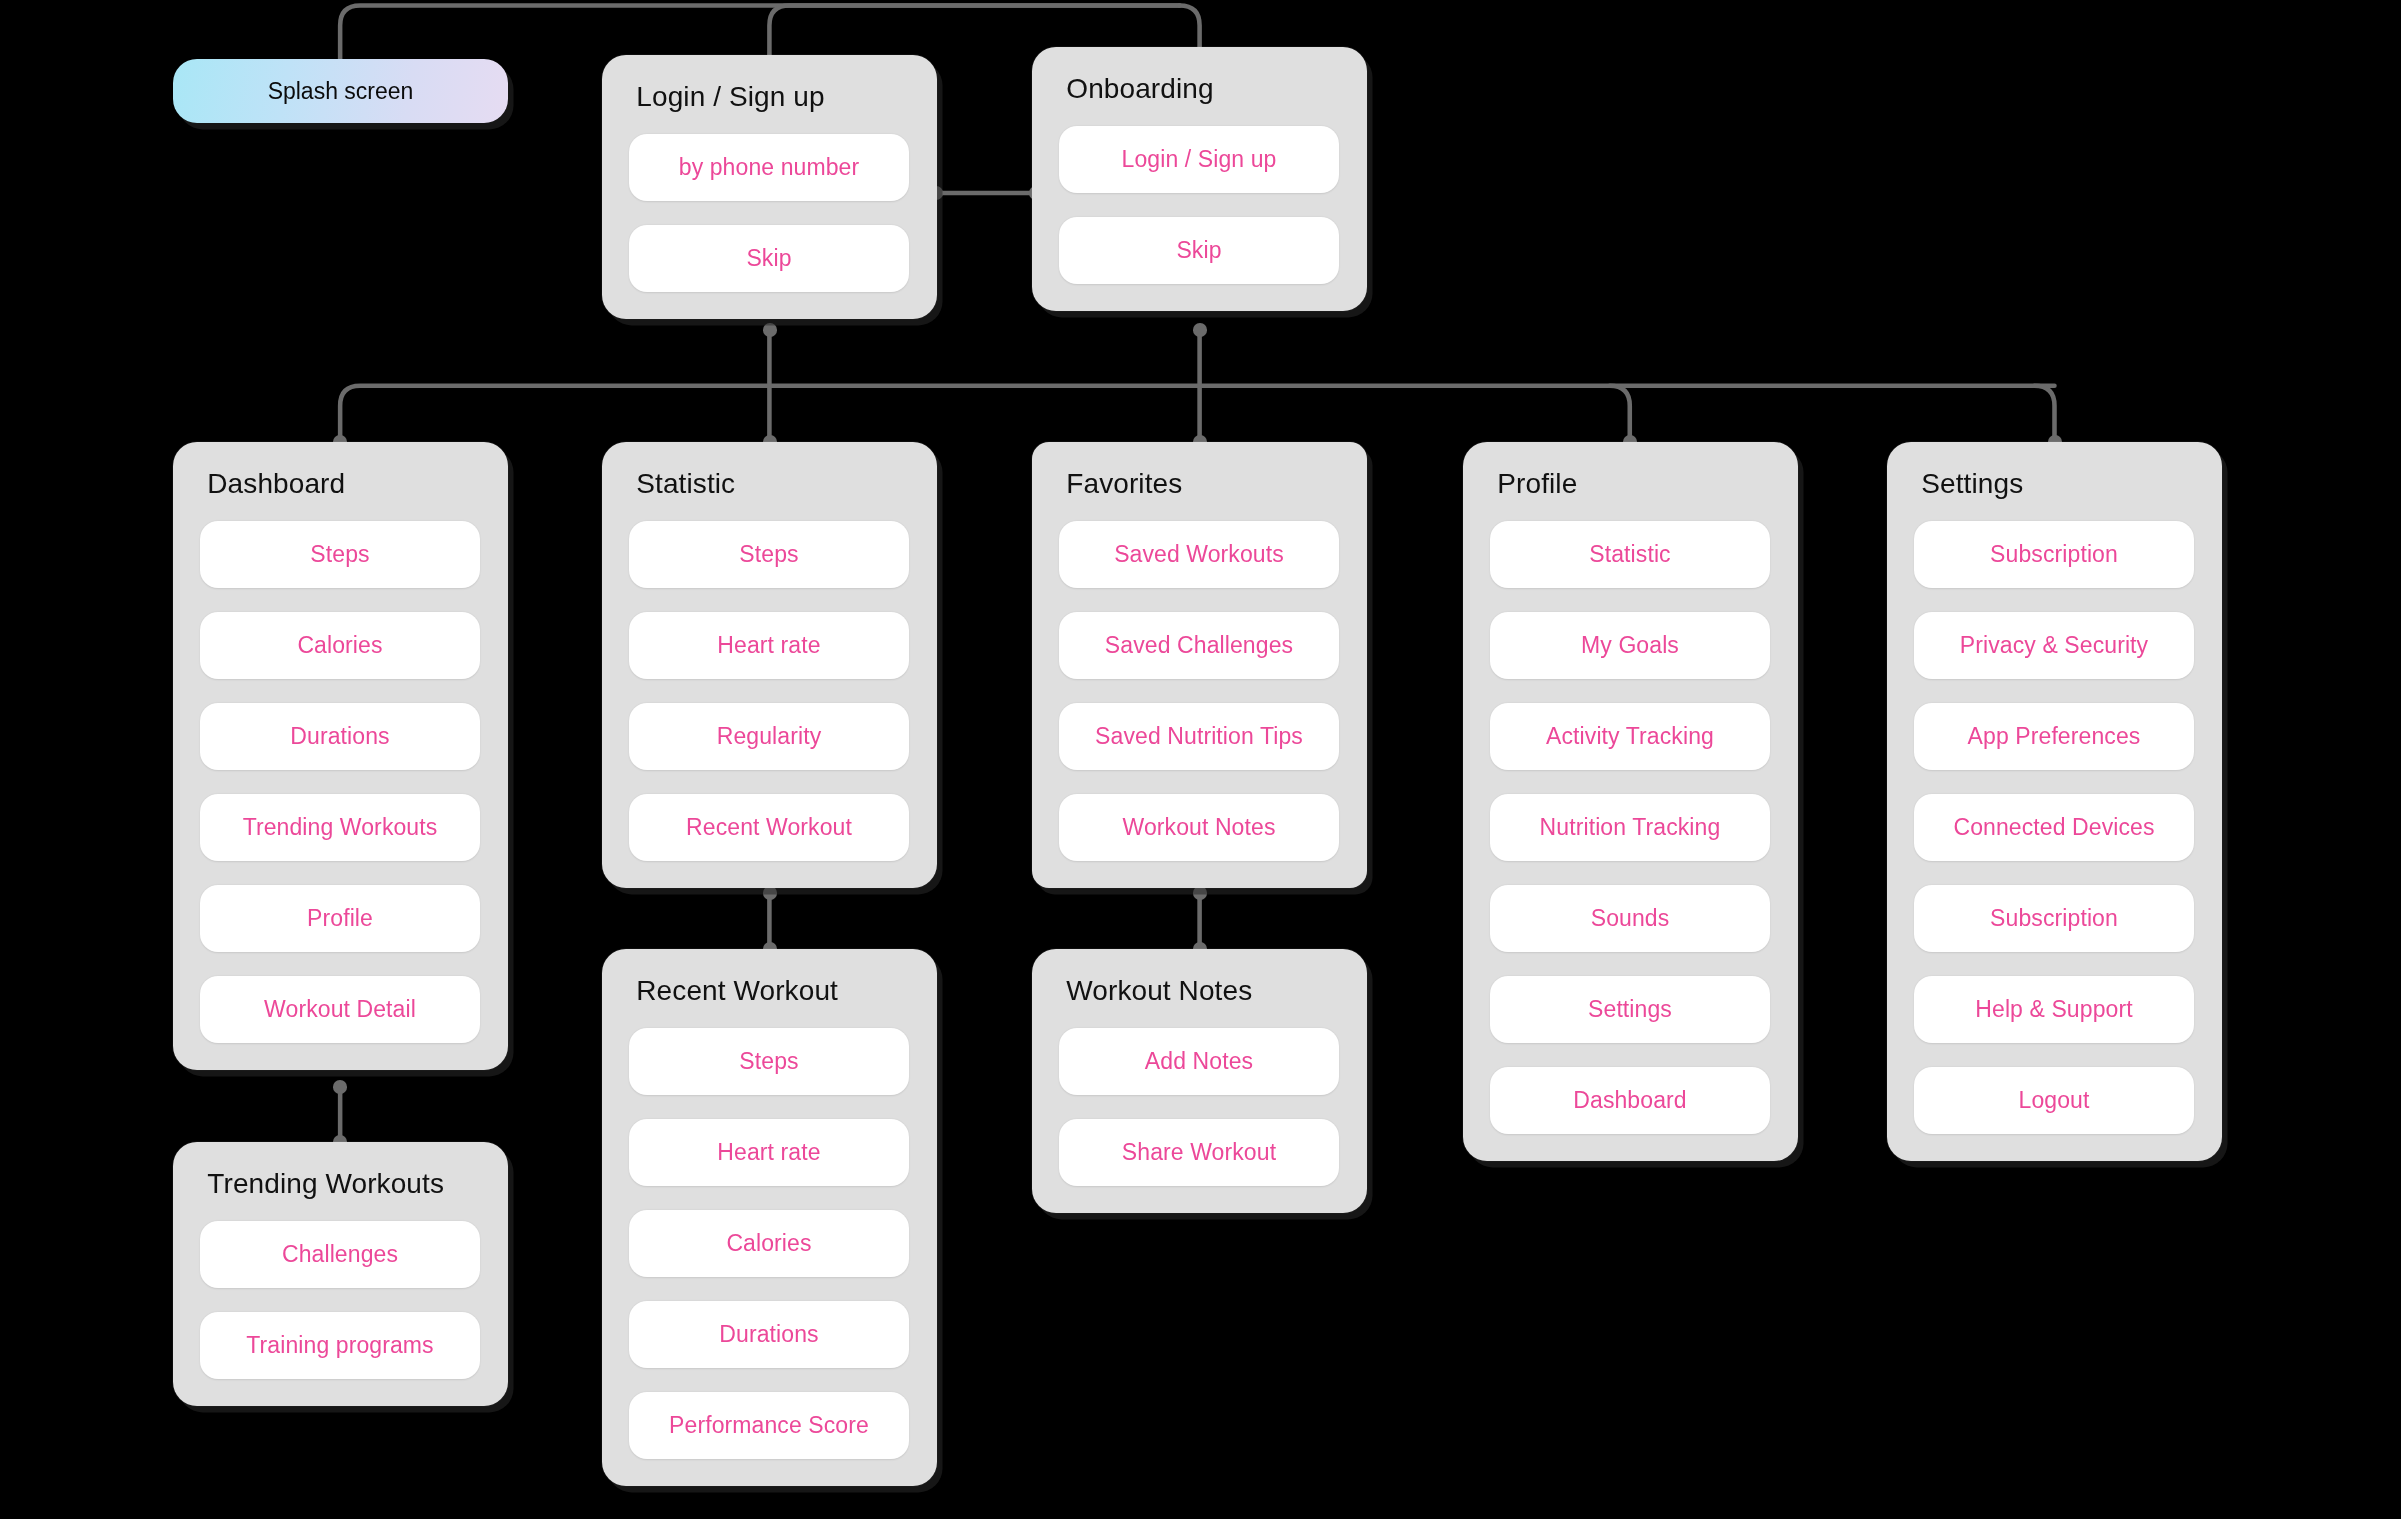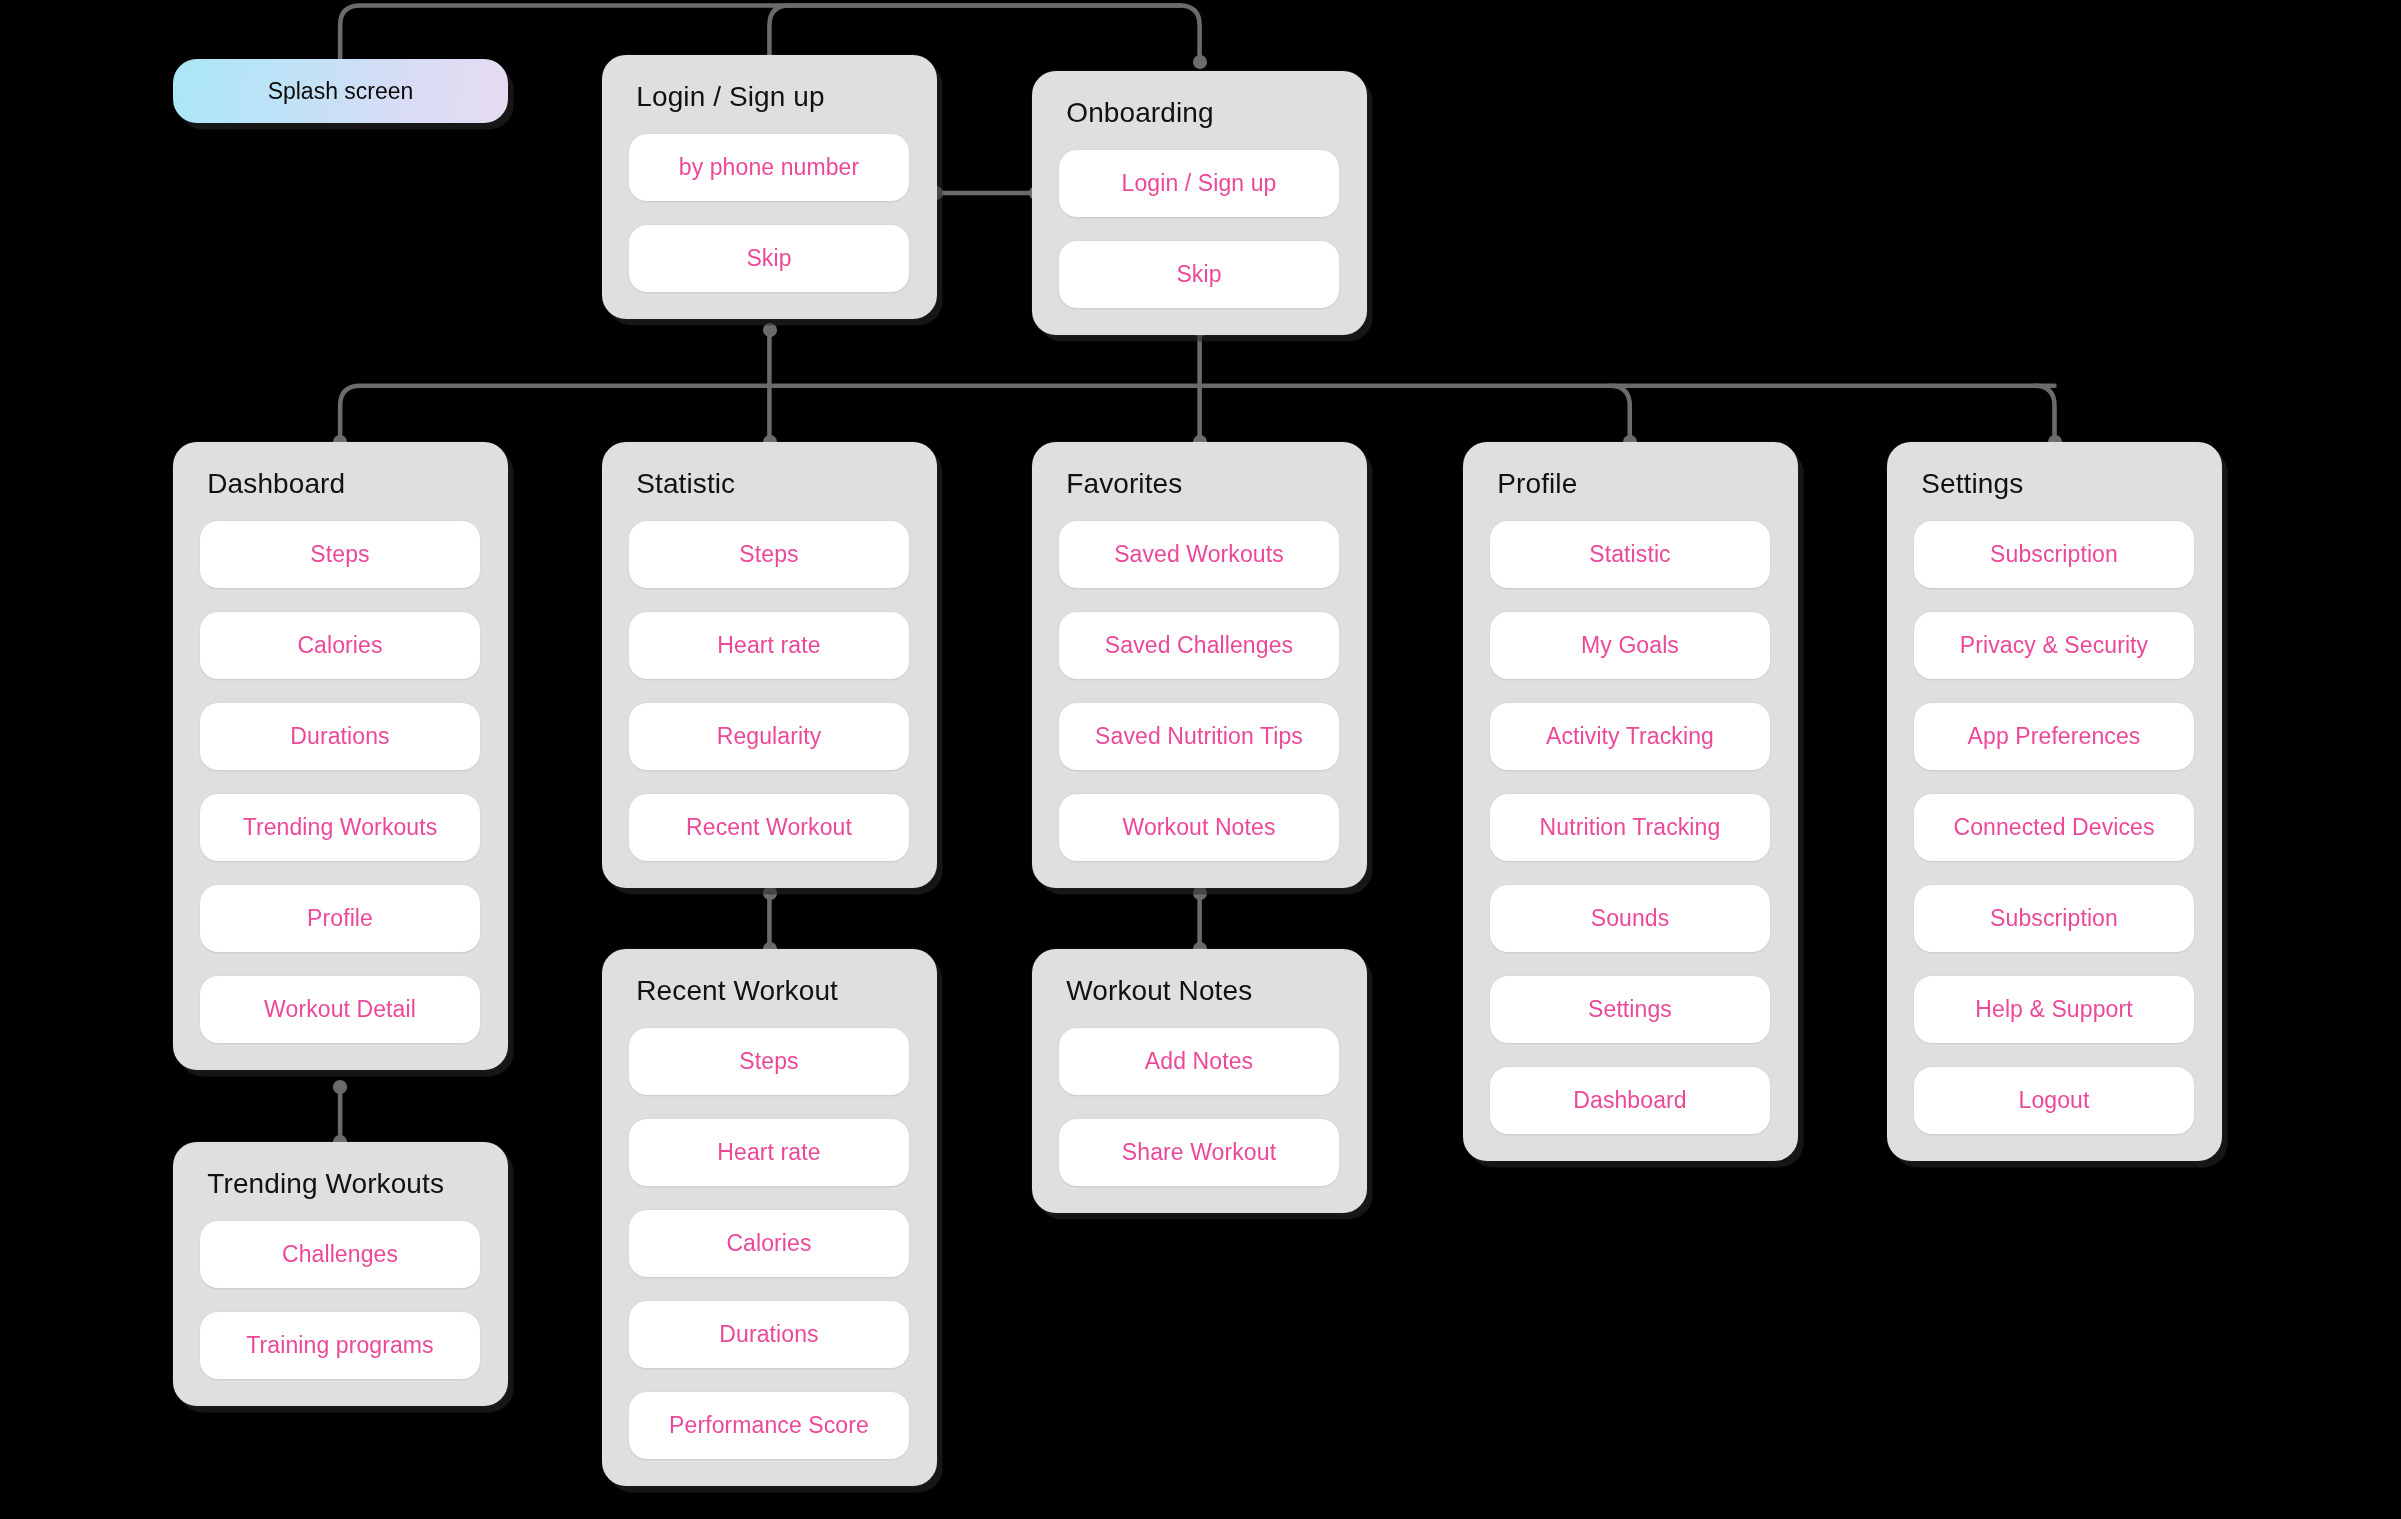--- a/index.html
+++ b/index.html
@@ -138,21 +138,21 @@
   <div class="splash" style="left:173px; top:59px; width:335px; height:64px;">
     <span>Splash screen</span>
   </div>
 
   <div class="card" style="left:602px; top:55px; width:335px;">
     <div class="card-title">Login / Sign up</div>
     <div class="item">by phone number</div>
     <div class="item">Skip</div>
   </div>
 
-  <div class="card" style="left:1032px; top:71px; width:335px;">
+  <div class="card" style="left:1032px; top:47px; width:335px;">
     <div class="card-title">Onboarding</div>
     <div class="item">Login / Sign up</div>
     <div class="item">Skip</div>
   </div>
 
   <div class="card" style="left:173px; top:442px; width:335px;">
     <div class="card-title">Dashboard</div>
     <div class="item">Steps</div>
     <div class="item">Calories</div>
     <div class="item">Durations</div>
@@ -162,21 +162,21 @@
   </div>
 
   <div class="card" style="left:602px; top:442px; width:335px;">
     <div class="card-title">Statistic</div>
     <div class="item">Steps</div>
     <div class="item">Heart rate</div>
     <div class="item">Regularity</div>
     <div class="item">Recent Workout</div>
   </div>
 
-  <div class="card" style="left:1032px; top:442px; width:335px;">
+  <div class="card" style="left:1032px; top:442px; width:335px;border-radius:17px;">
     <div class="card-title">Favorites</div>
     <div class="item">Saved Workouts</div>
     <div class="item">Saved Challenges</div>
     <div class="item">Saved Nutrition Tips</div>
     <div class="item">Workout Notes</div>
   </div>
 
   <div class="card" style="left:1463px; top:442px; width:335px;">
     <div class="card-title">Profile</div>
     <div class="item">Statistic</div>

